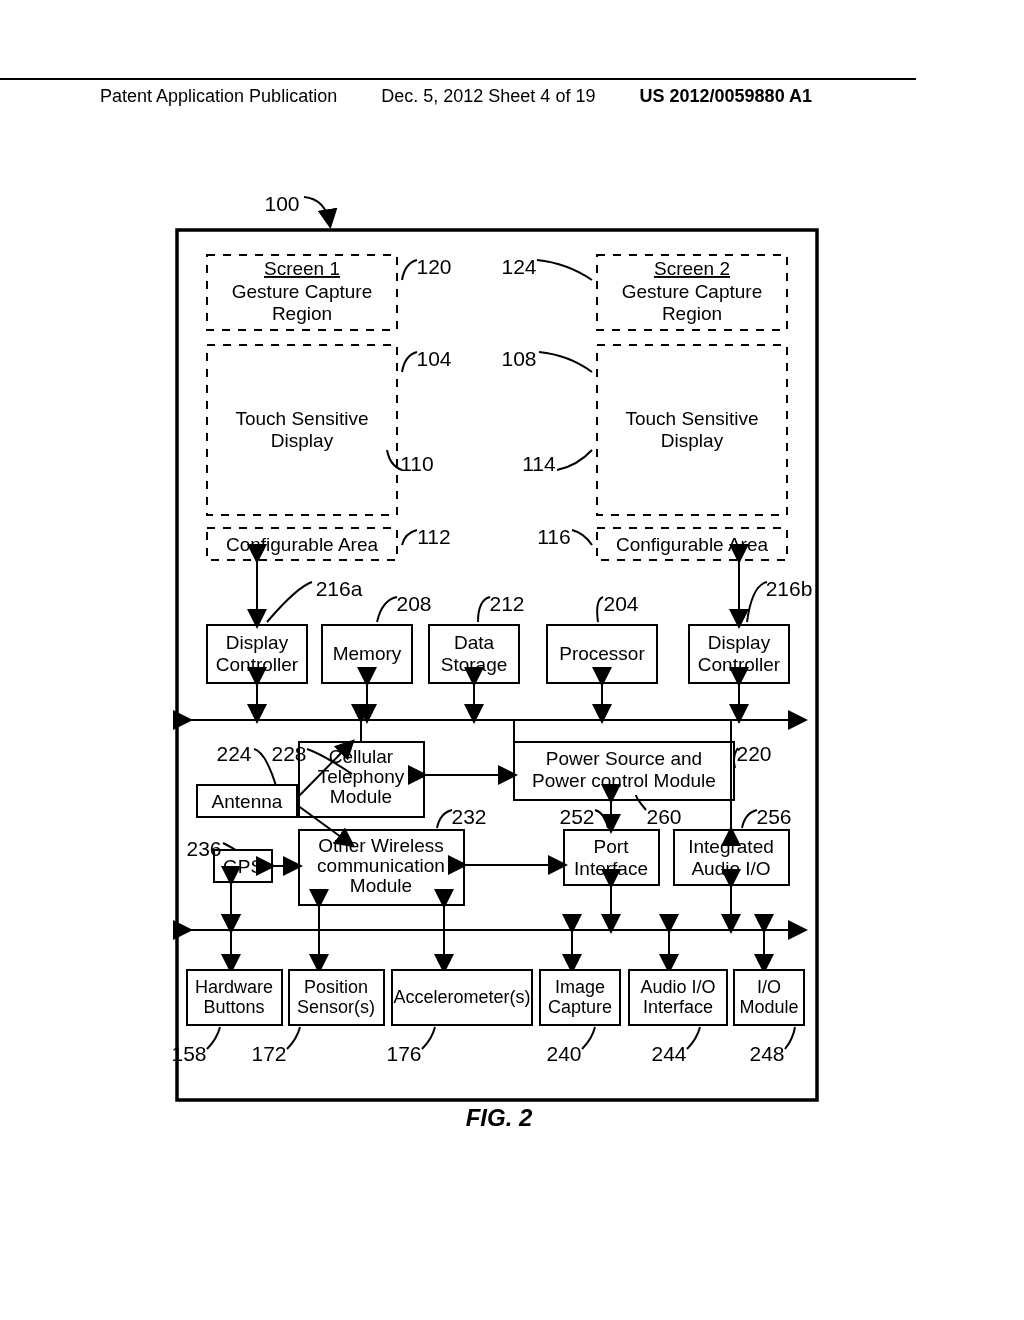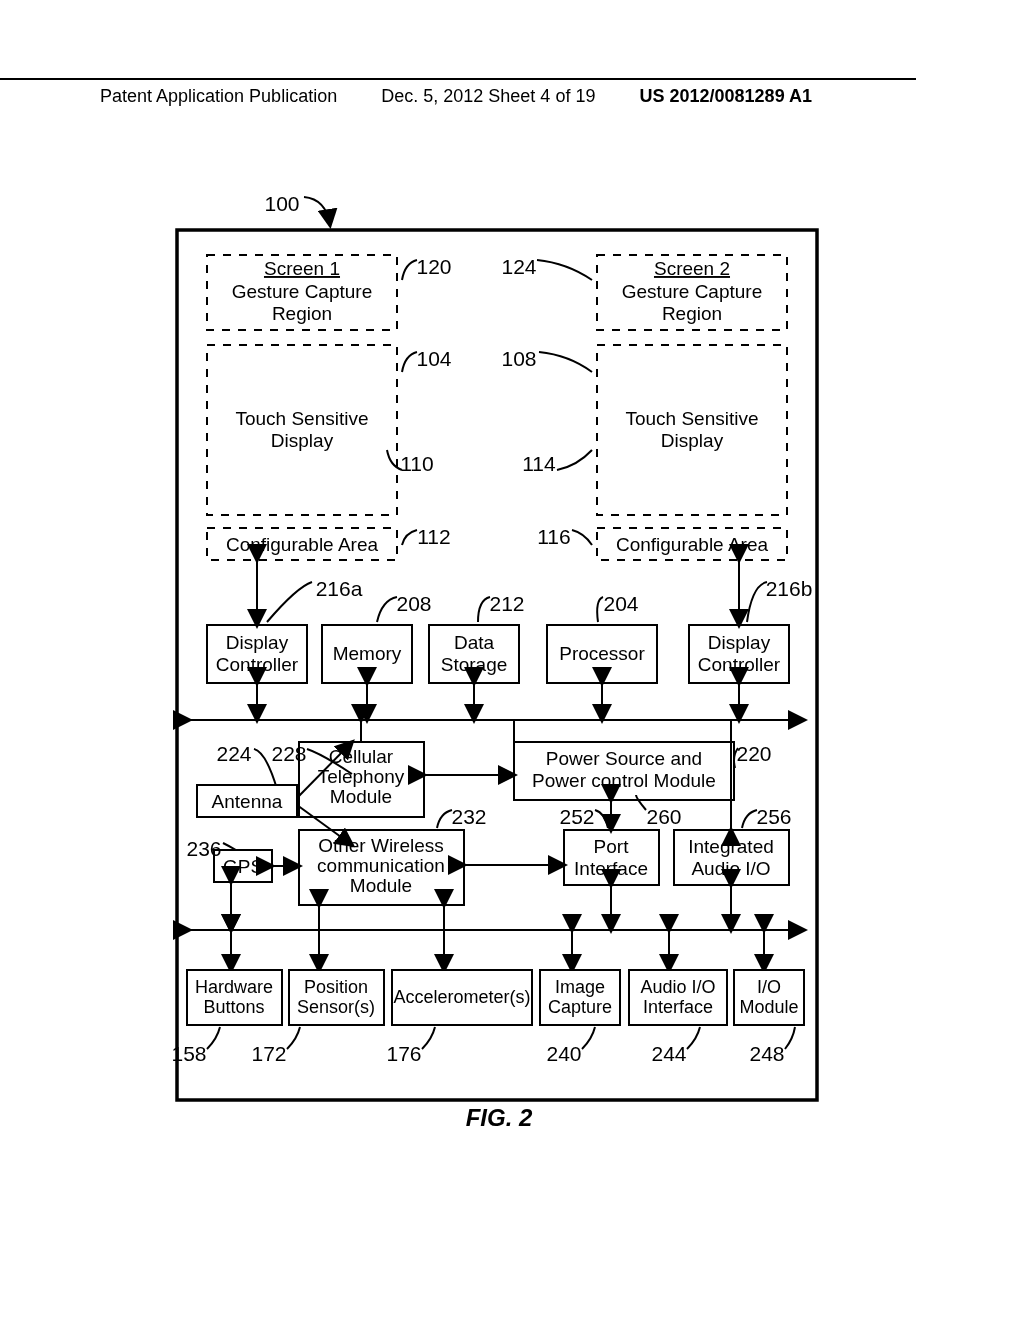--- a/index.html
+++ b/index.html
@@ -49,21 +49,21 @@
   text.under { text-decoration: underline; }
   .arrow { stroke:#000; stroke-width:2; fill:none; }
   .ahead { fill:#000; }
 </style>
 </head>
 <body>
 
 <div class="header">
   <span>Patent Application Publication</span>
   <span>Dec. 5, 2012   Sheet 4 of 19</span>
-  <span class="bold">US 2012/0081289 A1</span>
+  <span class="bold">US 2012/0059880 A1</span>
 </div>
 
 <div class="svg-container">
 <svg width="1024" height="1100" viewBox="0 0 1024 1100">
 <defs>
   <marker id="ah" markerWidth="10" markerHeight="10" refX="8" refY="5" orient="auto">
     <path d="M0,0 L10,5 L0,10 z" class="ahead"></path>
   </marker>
 </defs>
 

